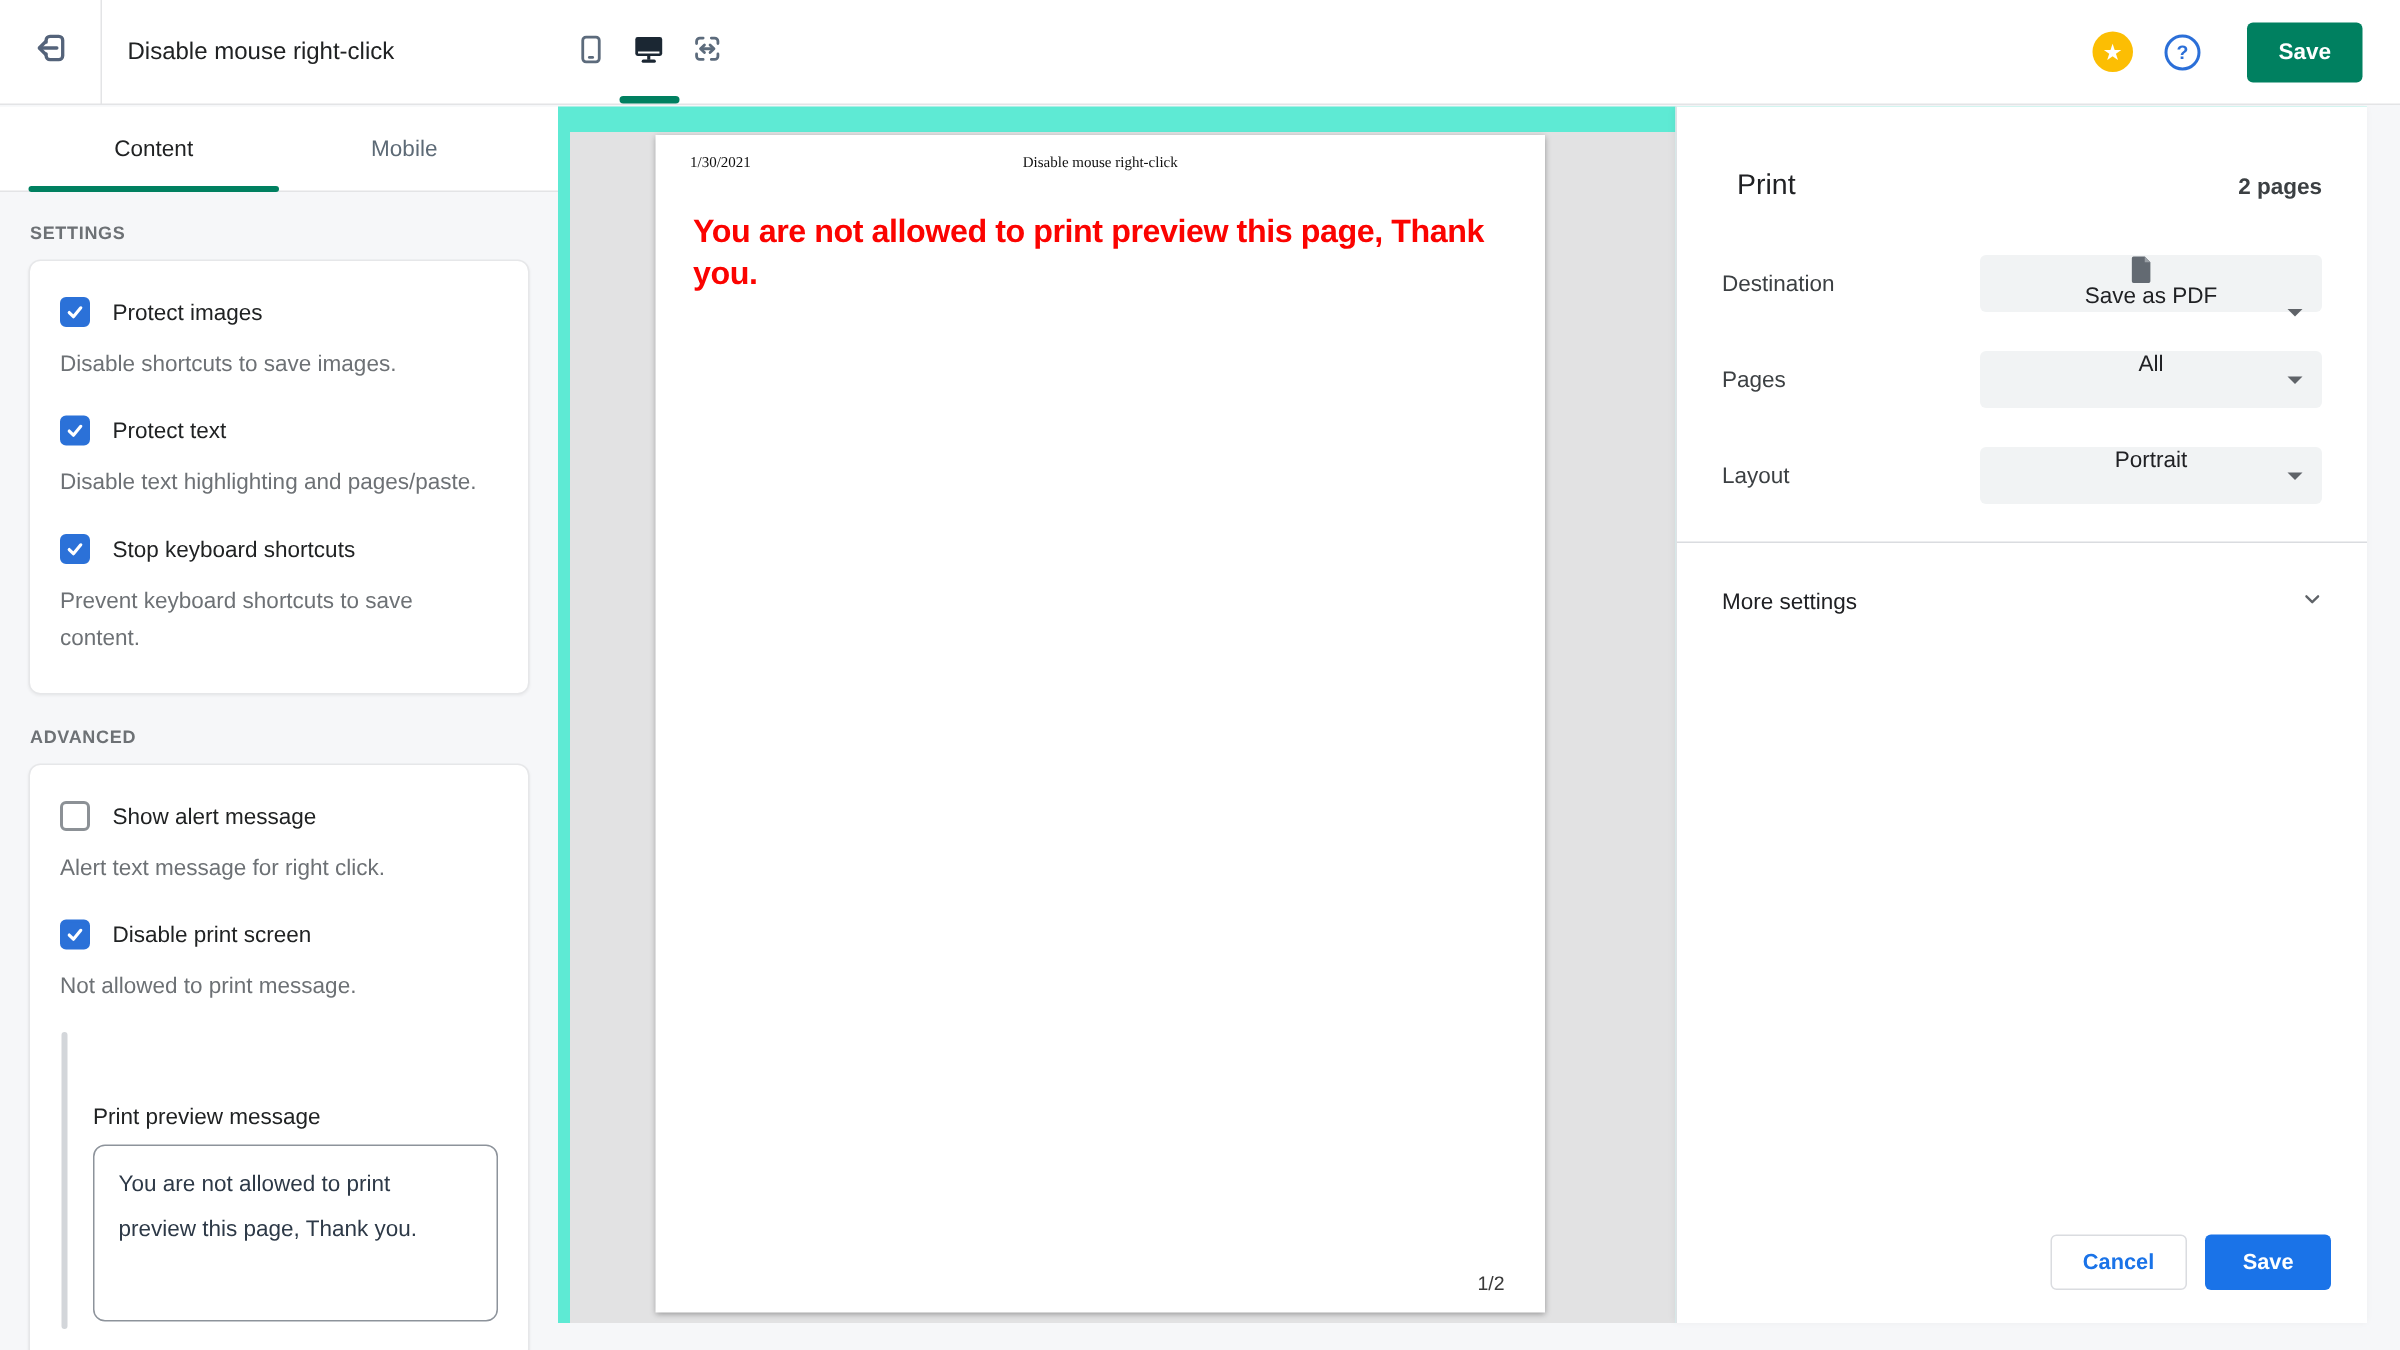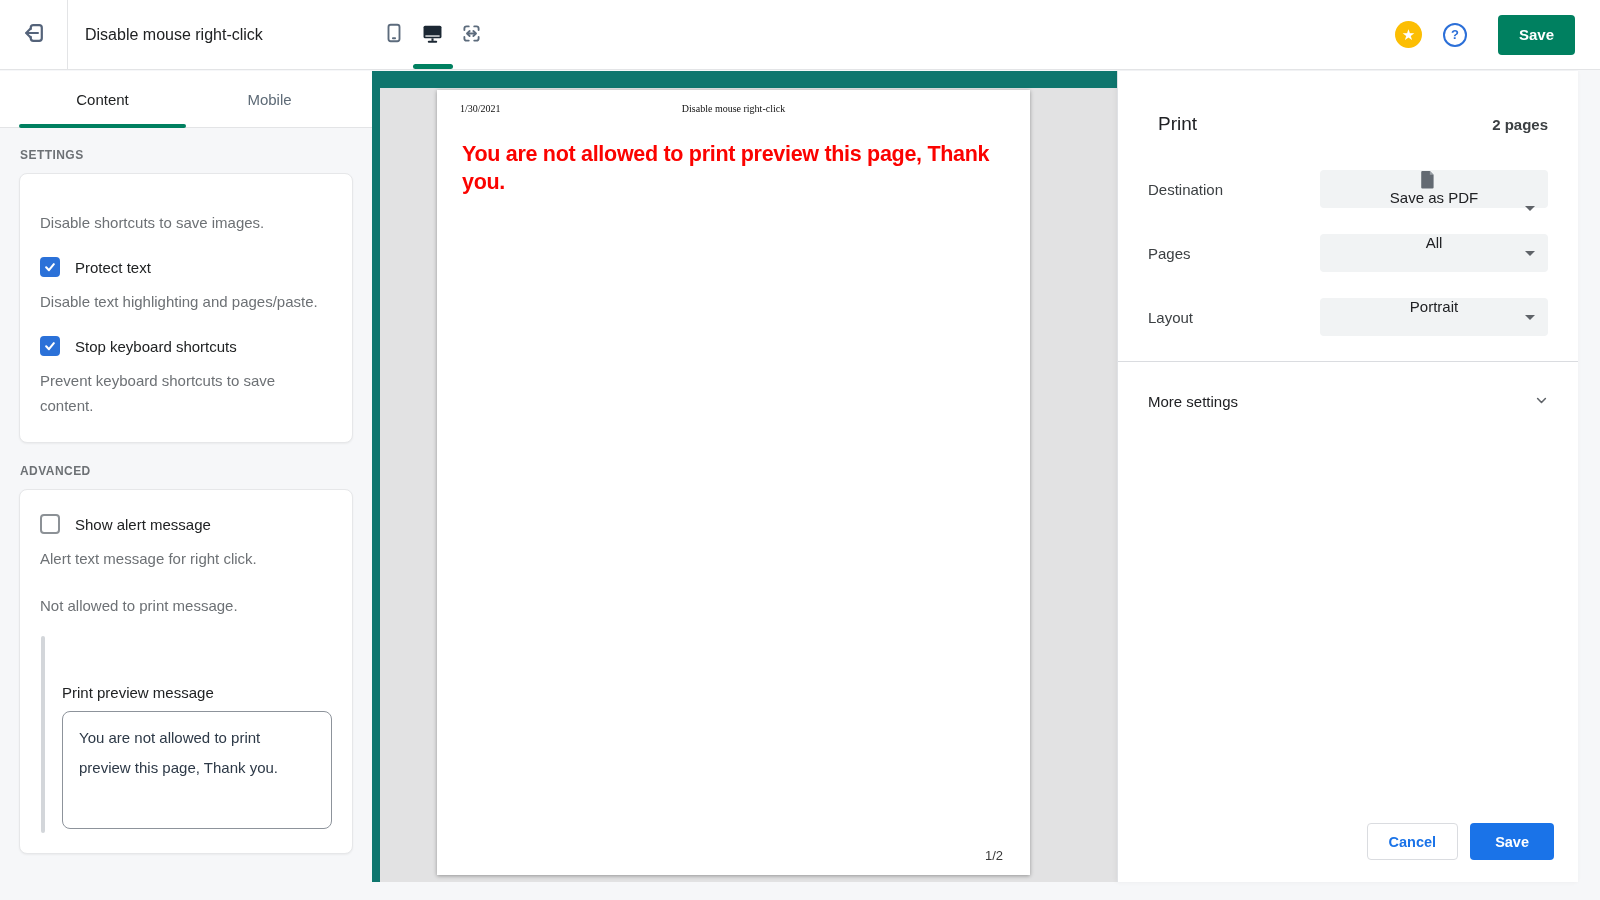--- a/index.html
+++ b/index.html
@@ -50,21 +50,21 @@
   .check-desc.last { margin-bottom:4px; }
   .indent-block { display:flex; margin-top:18px; }
   .indent-bar { width:4px; background:#d3d6da; border-radius:2px; flex:none; margin-left:1px; }
   .indent-content { padding-left:17px; flex:1;margin-top:48px; }
   .field-label { font-size:15px; color:#202223; margin-bottom:10px; }
   .textarea { width:100%; height:118px; border:1px solid #8d939b; border-radius:8px;
               padding:11px 16px; font-size:15px; line-height:30px; color:#2d3947;
               font-family:inherit; resize:none; background:#fff; outline:none; }
 
   
-  .preview-frame { position:absolute; left:372px; top:71px; width:1206px; height:811px; background:#0f766e; }
+  .preview-frame { position:absolute; left:372px; top:71px; width:1206px; height:811px; background:#5eead4; }
   .preview-gray { position:absolute; left:8px; top:17px; width:737px; bottom:0; background:#e2e2e3; }
   .doc-page { position:absolute; left:57px; top:2px; width:593px; height:785px; background:#fff;
               box-shadow:0 1px 4px rgba(0,0,0,.35); }
   .doc-header { position:absolute; top:13px; left:23px; right:23px; height:12px;
                 font-family:"Liberation Serif", serif; font-size:10px; color:#101010; }
   .doc-header .doc-date { position:absolute; left:0; top:0; }
   .doc-header .doc-title { position:absolute; left:0; right:0; top:0; text-align:center; }
   .doc-message { position:absolute; top:50px; left:25px; right:28px; font-size:21.5px; font-weight:700;
                  color:#fb0300; line-height:28px; letter-spacing:-.3px; }
   .doc-footer { position:absolute; bottom:12px; right:27px; font-family:Liberation Sans, sans-serif;
@@ -162,54 +162,70 @@
     <div class="tab">
       <span>Mobile</span>
 
     </div>
   </nav>
 
   <div class="sidebar-content">
     <div class="section-heading">SETTINGS</div>
 
     <div class="card">
-      <div class="check-desc">Disable shortcuts to save images.</div>
-
       <div class="check-row">
         <span class="checkbox checked">
           <svg width="14" height="14" viewBox="0 0 20 20" fill="none" stroke="#fff" stroke-width="3" stroke-linecap="round" stroke-linejoin="round">
               <path d="M4.5 10.5 L8.5 14.5 L15.5 6"></path>
             </svg>
         </span>
-        <span class="check-label">Protect text</span>
-      </div>
-      <div class="check-desc">Disable text highlighting and pages/paste.</div>
+        <span class="check-label">Protect images</span>
+      </div>
+      <div class="check-desc">Disable shortcuts to save images.</div>
 
       <div class="check-row">
         <span class="checkbox checked">
           <svg width="14" height="14" viewBox="0 0 20 20" fill="none" stroke="#fff" stroke-width="3" stroke-linecap="round" stroke-linejoin="round">
               <path d="M4.5 10.5 L8.5 14.5 L15.5 6"></path>
             </svg>
         </span>
+        <span class="check-label">Protect text</span>
+      </div>
+      <div class="check-desc">Disable text highlighting and pages/paste.</div>
+
+      <div class="check-row">
+        <span class="checkbox checked">
+          <svg width="14" height="14" viewBox="0 0 20 20" fill="none" stroke="#fff" stroke-width="3" stroke-linecap="round" stroke-linejoin="round">
+              <path d="M4.5 10.5 L8.5 14.5 L15.5 6"></path>
+            </svg>
+        </span>
         <span class="check-label">Stop keyboard shortcuts</span>
       </div>
       <div class="check-desc last">Prevent keyboard shortcuts to save content.</div>
     </div>
 
     <div class="section-heading">ADVANCED</div>
 
     <div class="card">
       <div class="check-row">
         <span class="checkbox">
           
         </span>
         <span class="check-label">Show alert message</span>
       </div>
       <div class="check-desc">Alert text message for right click.</div>
 
+      <div class="check-row">
+        <span class="checkbox checked">
+          <svg width="14" height="14" viewBox="0 0 20 20" fill="none" stroke="#fff" stroke-width="3" stroke-linecap="round" stroke-linejoin="round">
+              <path d="M4.5 10.5 L8.5 14.5 L15.5 6"></path>
+            </svg>
+        </span>
+        <span class="check-label">Disable print screen</span>
+      </div>
       <div class="check-desc last">Not allowed to print message.</div>
 
       <div class="indent-block">
         <div class="indent-bar"></div>
         <div class="indent-content">
           <div class="field-label">Print preview message</div>
           <textarea class="textarea" style="">You are not allowed to print preview this page, Thank you.</textarea>
         </div>
       </div>
     </div>

